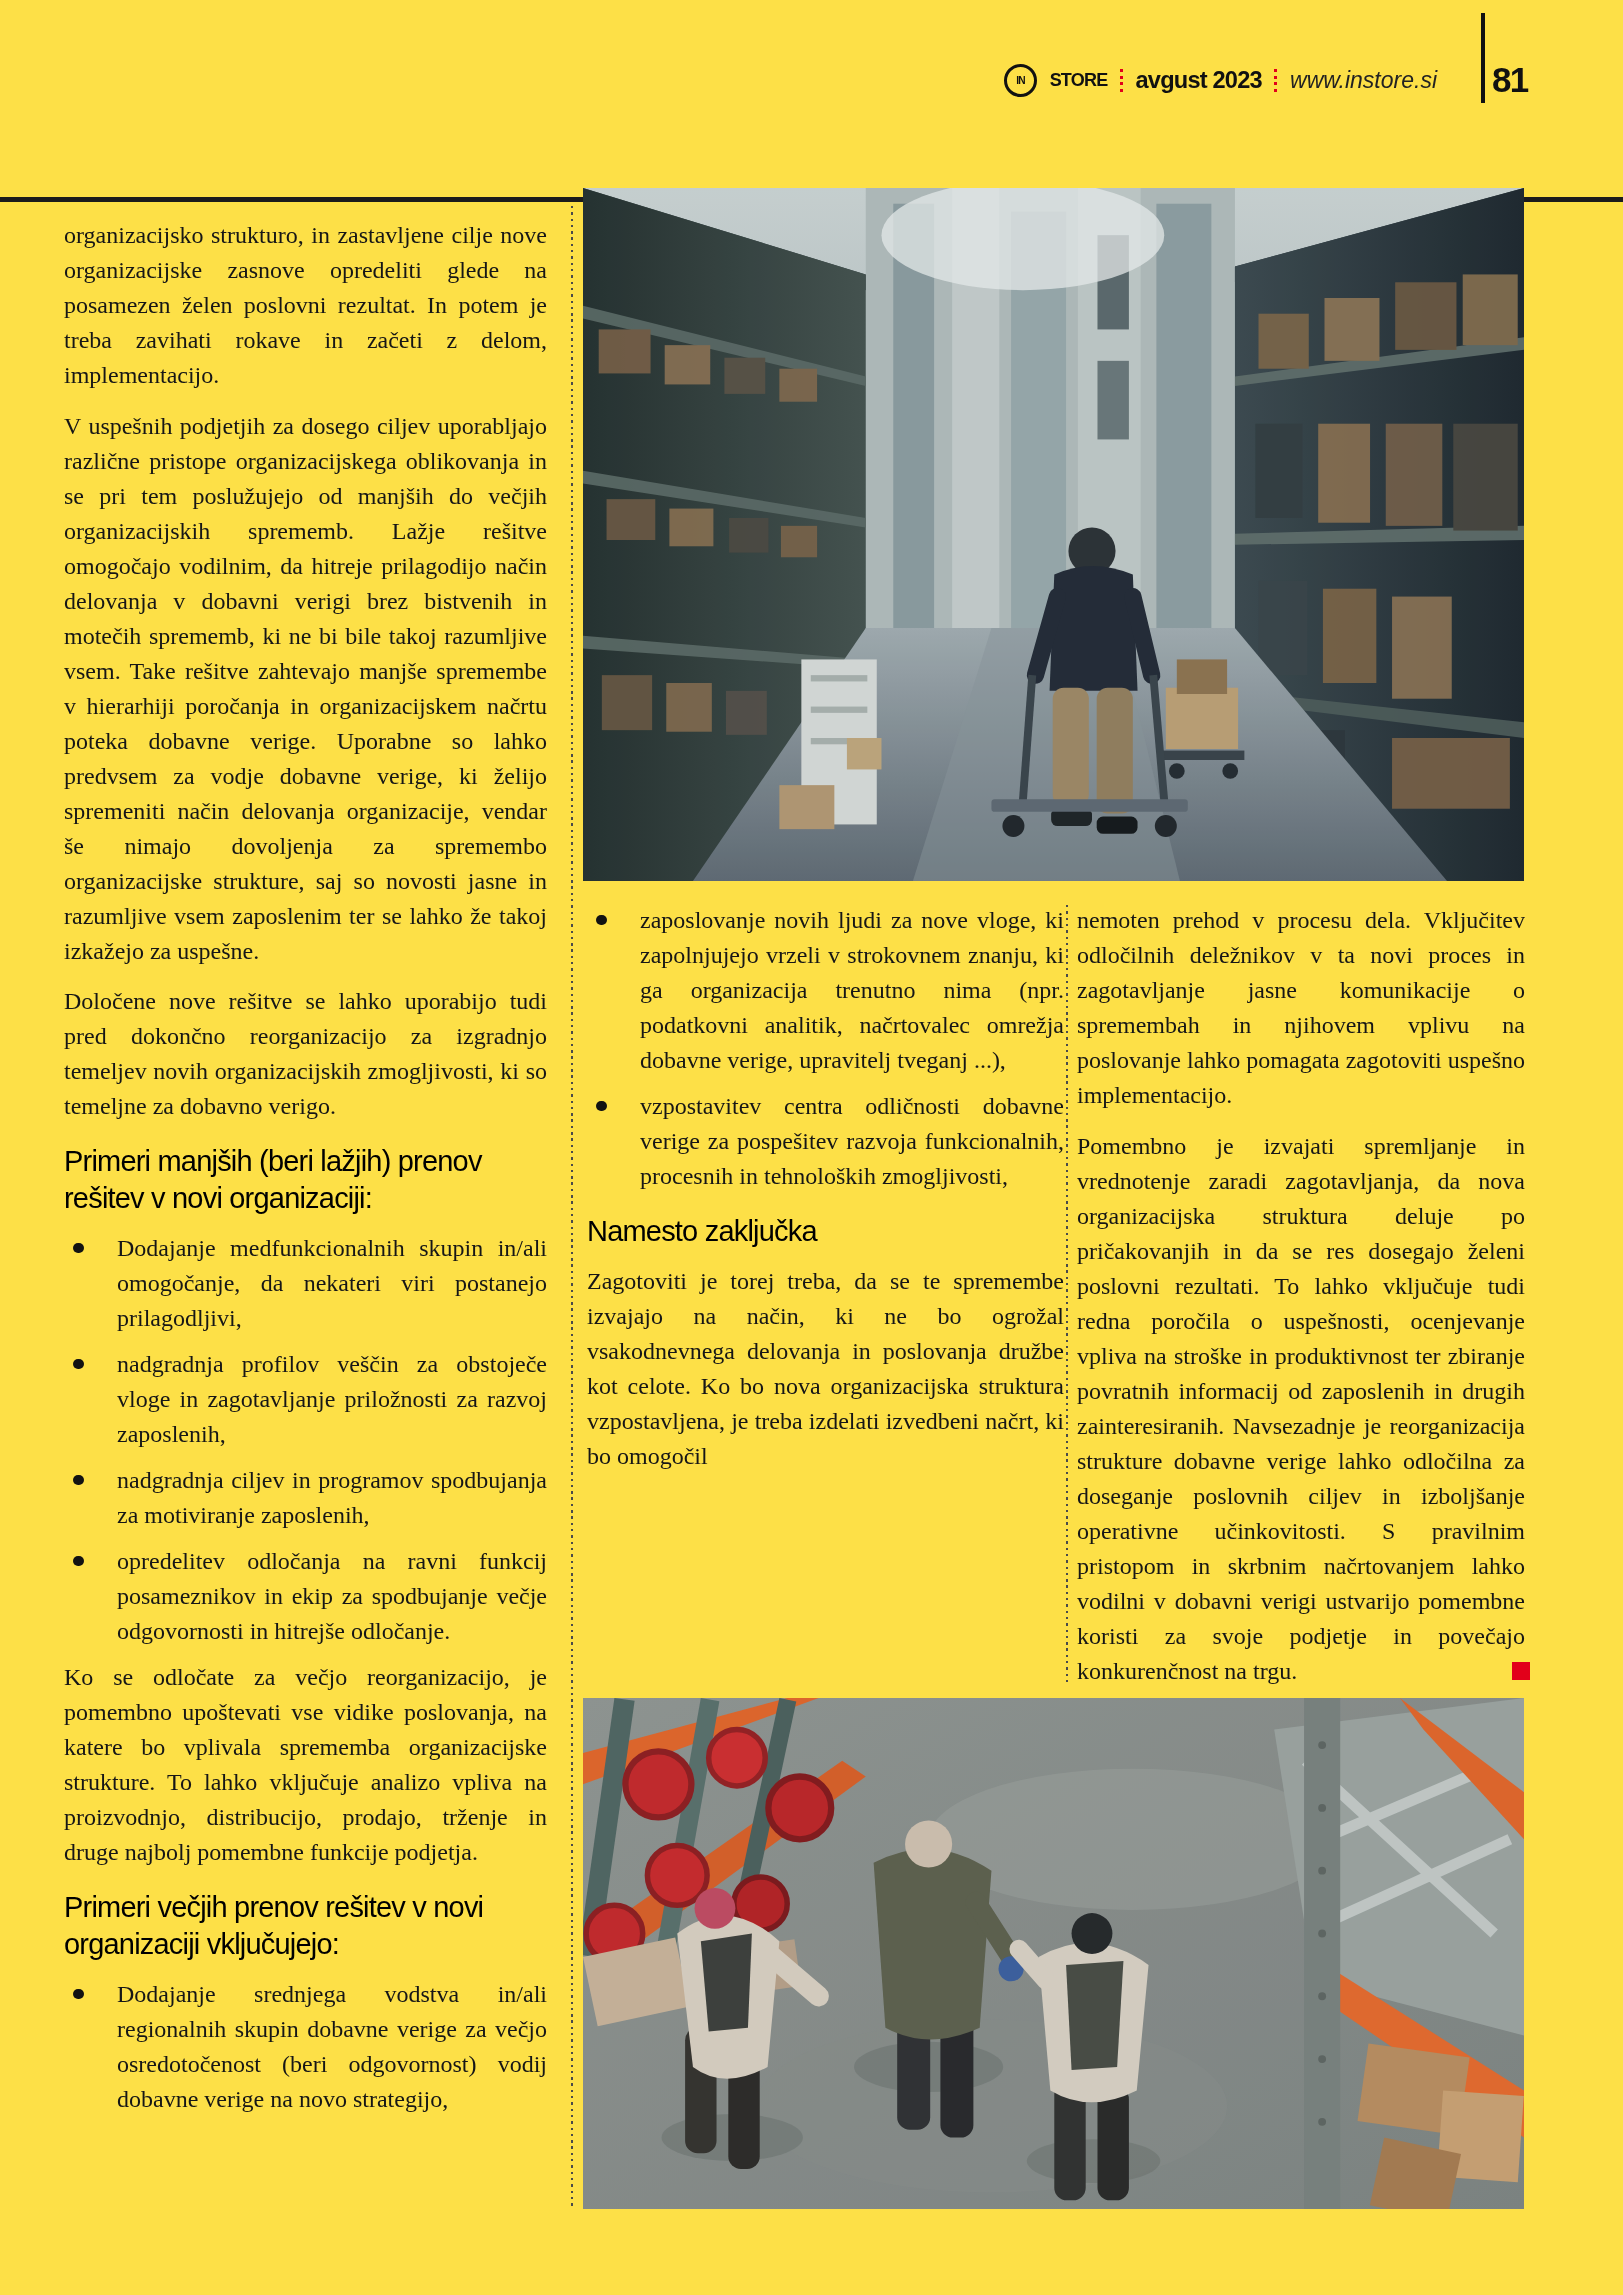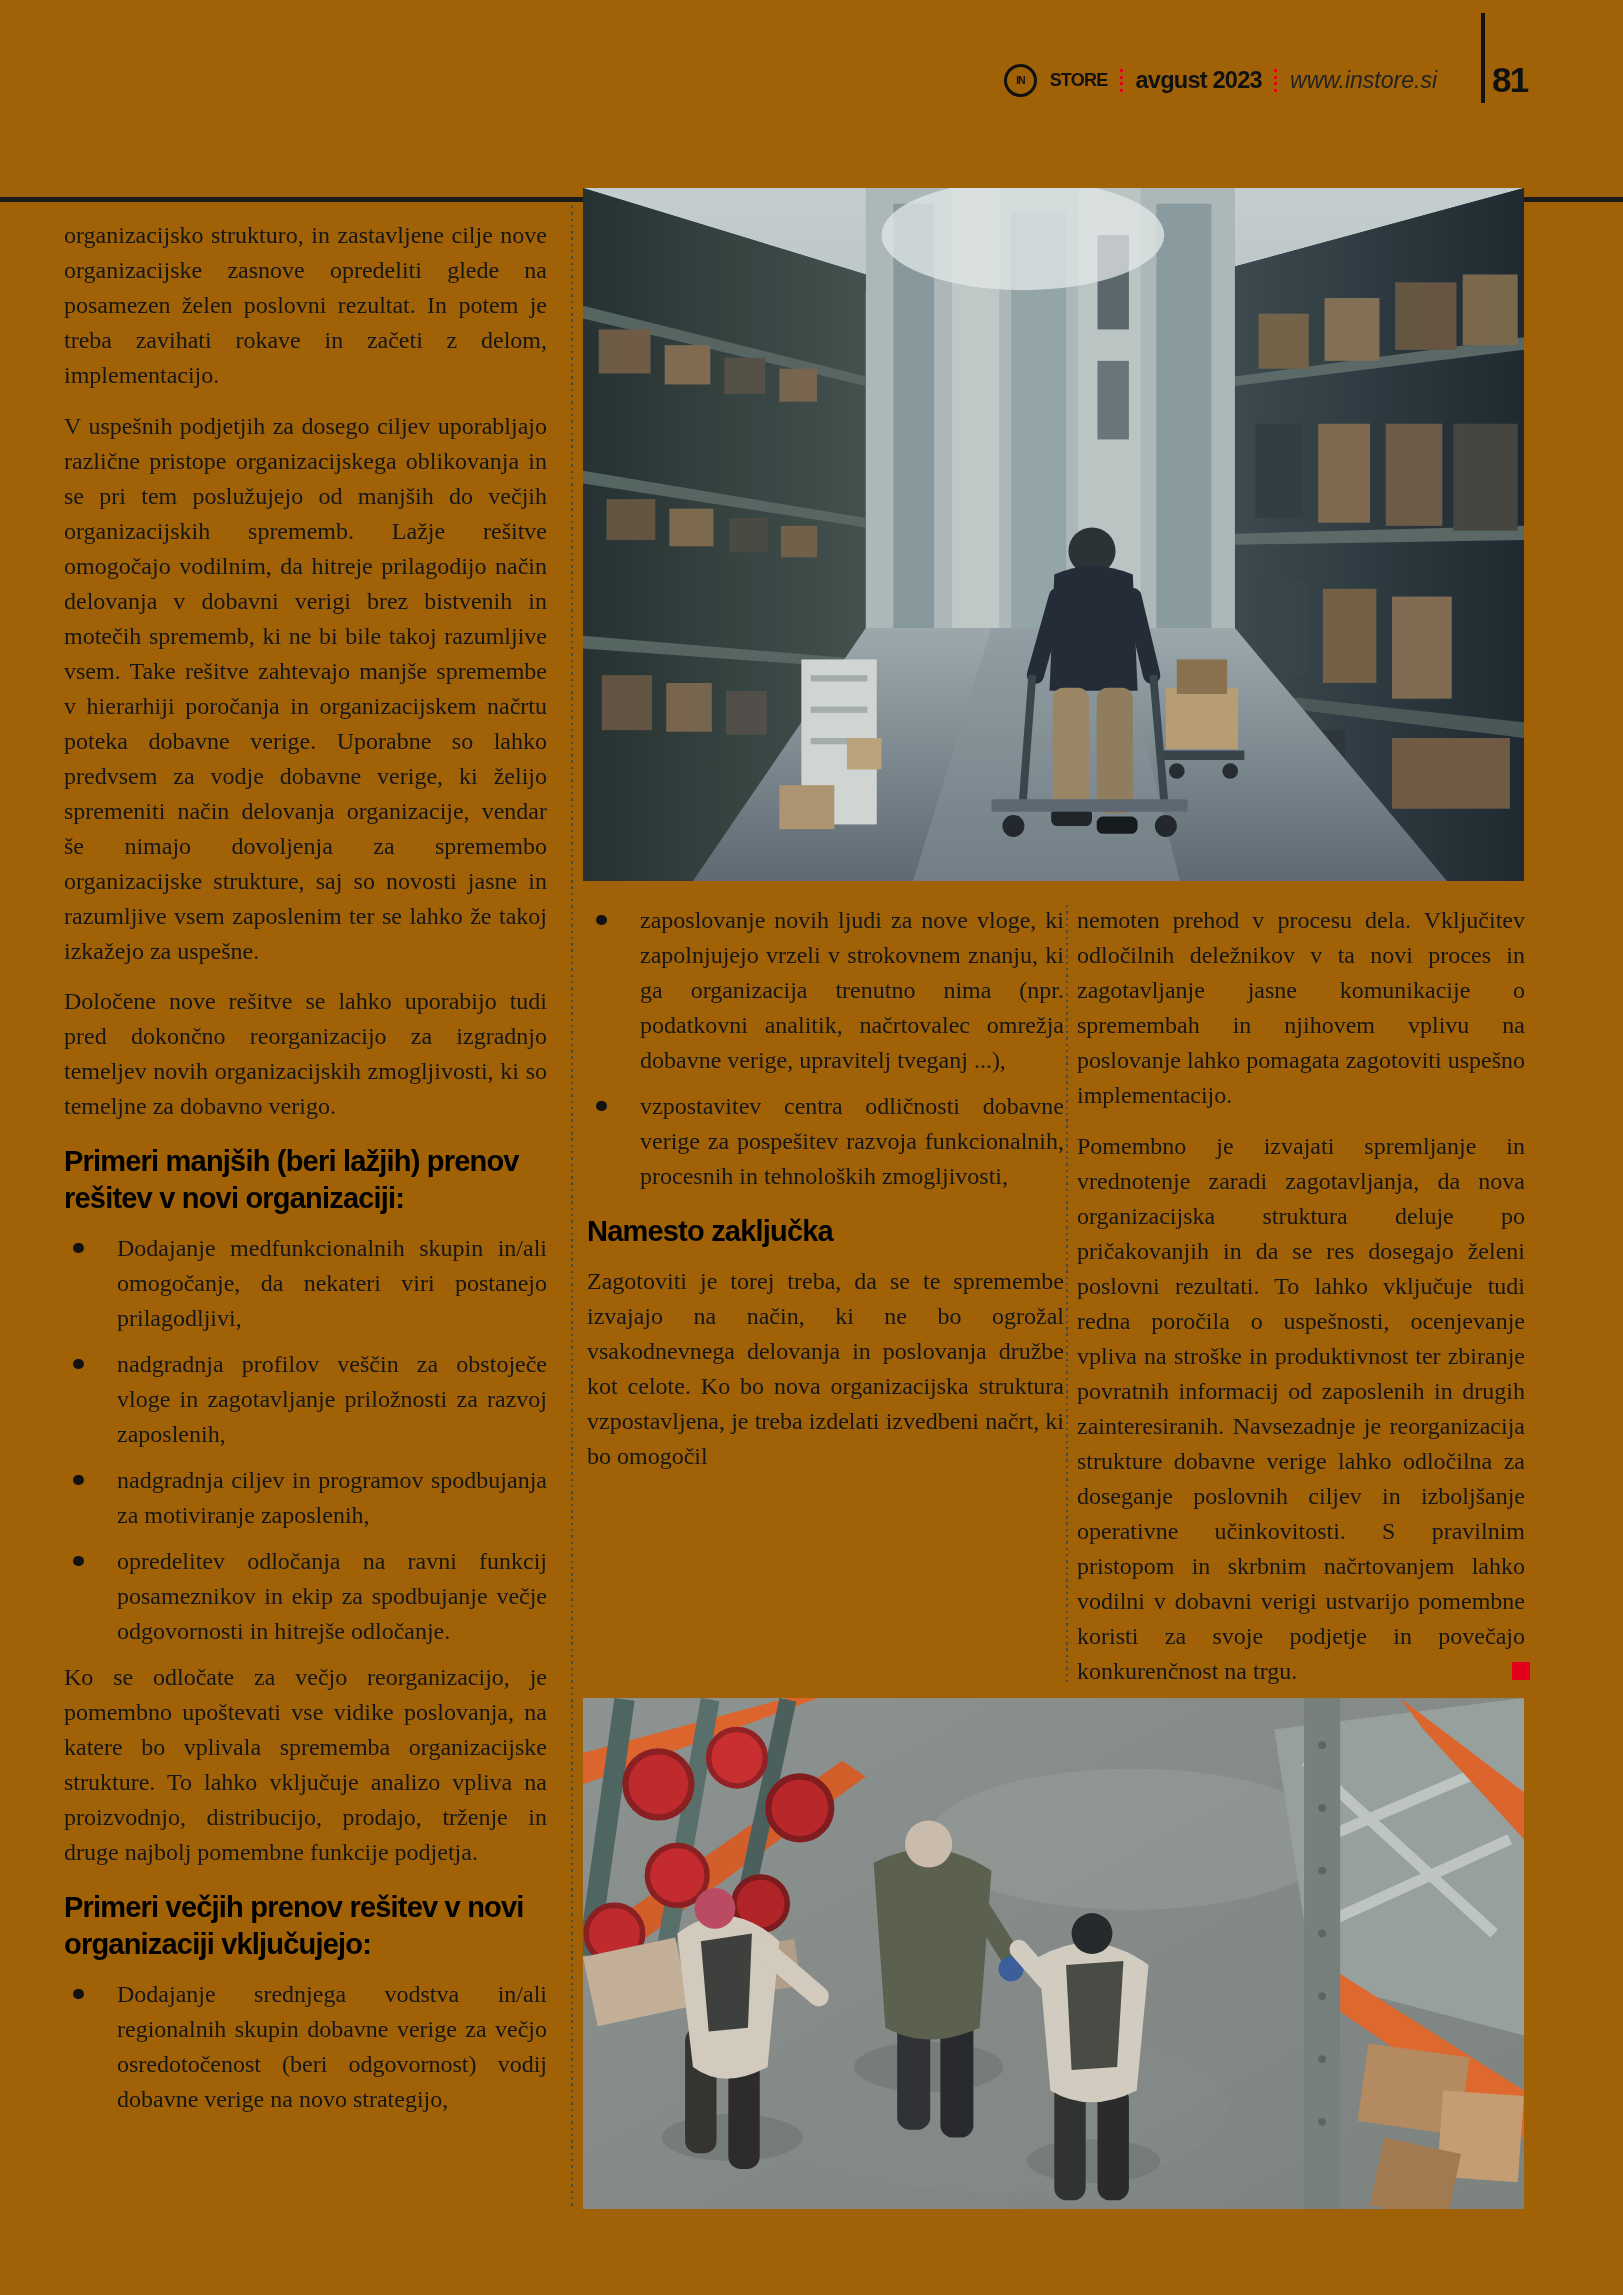--- a/index.html
+++ b/index.html
@@ -1,19 +1,19 @@
 <!DOCTYPE html>
 <html lang="sl" style="font-size:12.6px"><head>
 <meta charset="utf-8">
 <style>
   html,body{margin:0;padding:0;background:#ffffff;}
   #page{
     position:relative;
     width:1623px;height:2295px;
-    background:#a16207;
+    background:#fde047;
     overflow:hidden;
     font-family:"Liberation Serif", serif;
     color:#141414;
   }
   
   .header-strip{
     position:absolute; top:64px; right:186px;
     display:flex; align-items:center; gap:12.6px;
     font-family:"Liberation Sans", sans-serif;
     white-space:nowrap;
@@ -46,21 +46,21 @@
   
   .col{
     position:absolute;
     text-align:justify;
     font-size:24px;line-height:35px;
     color:#161616;
   }
   .col p{margin:0 0 15.7px 0;}
   .h-sans{
     font-family:"Liberation Sans", sans-serif;
-    font-weight:bold;font-size:29px;line-height:37px;
+    font-weight:normal;font-size:29px;line-height:37px;
     letter-spacing:-0.8px;color:#000;
     margin:19px 0 14px 0;text-align:left;
   }
   .bullet{position:relative;padding-left:53px;margin:0 0 11px 0;}
   .bullet::before{
     content:"";position:absolute;left:9.4px;top:11.8px;
     width:10.2px;height:10.2px;border-radius:50%;background:#121212;
   }
   #col-left{left:64px;top:218px;width:483px;}
   #col-middle{left:587px;top:903px;width:477px;}

